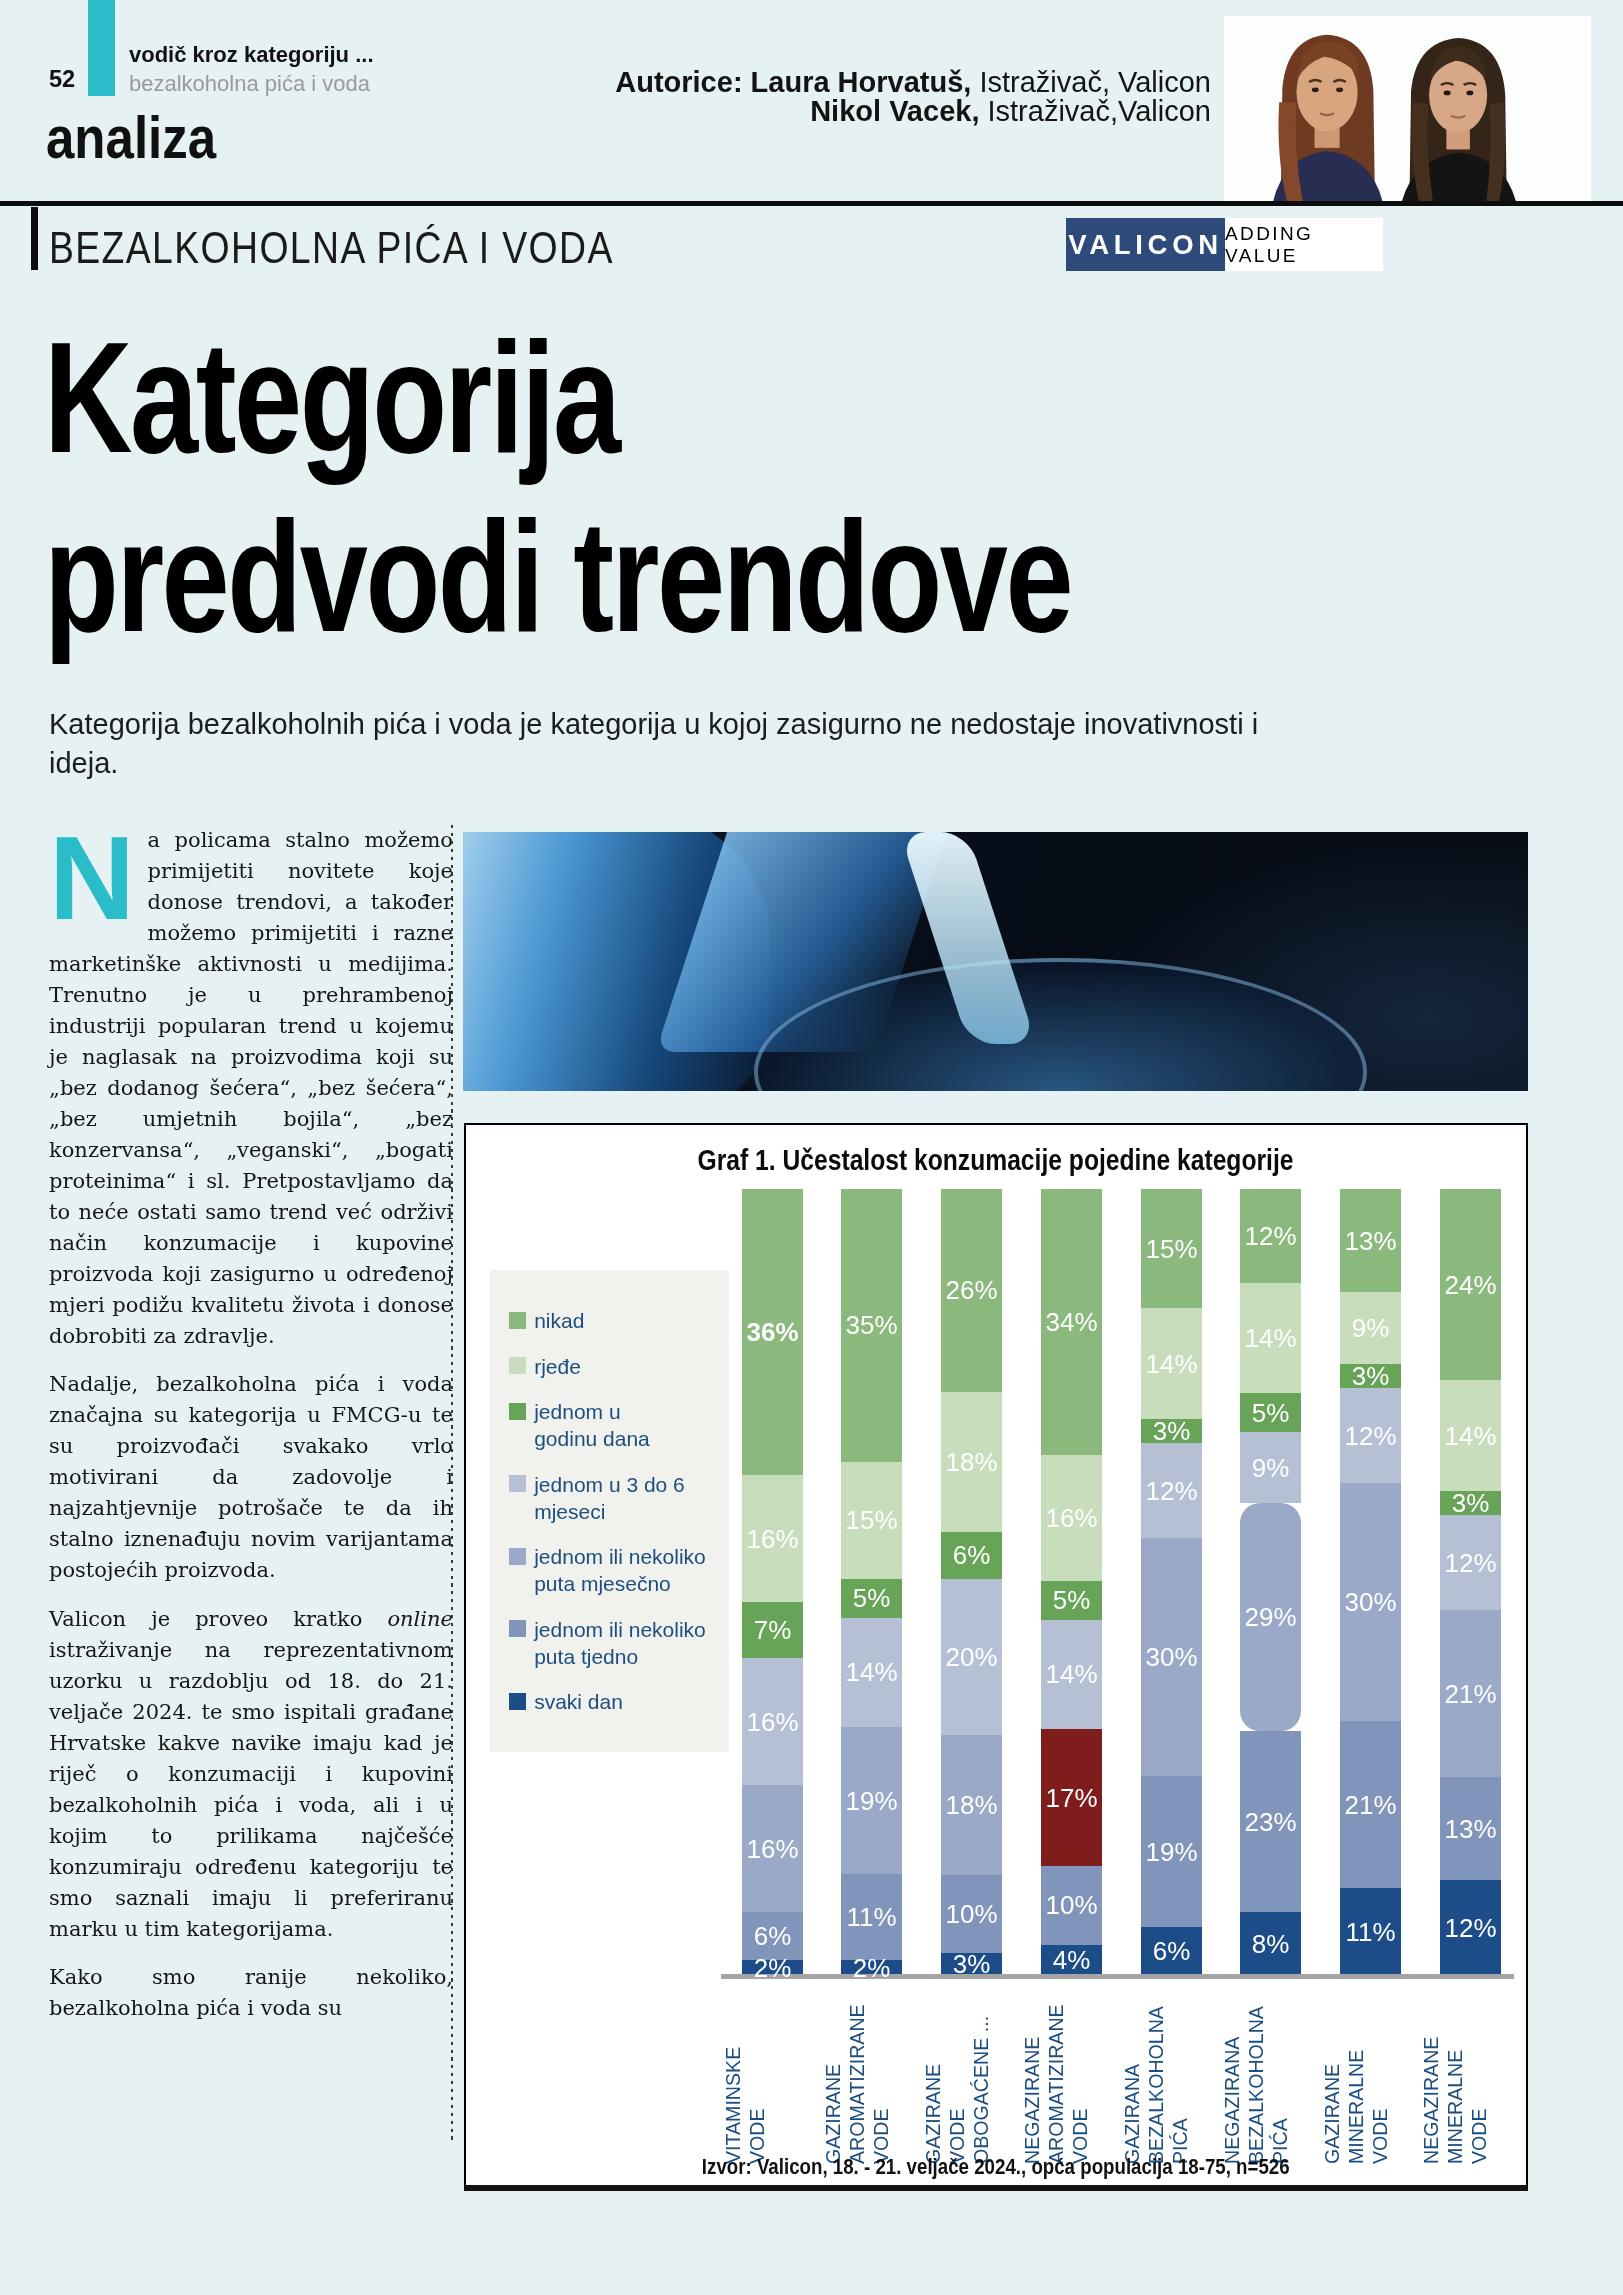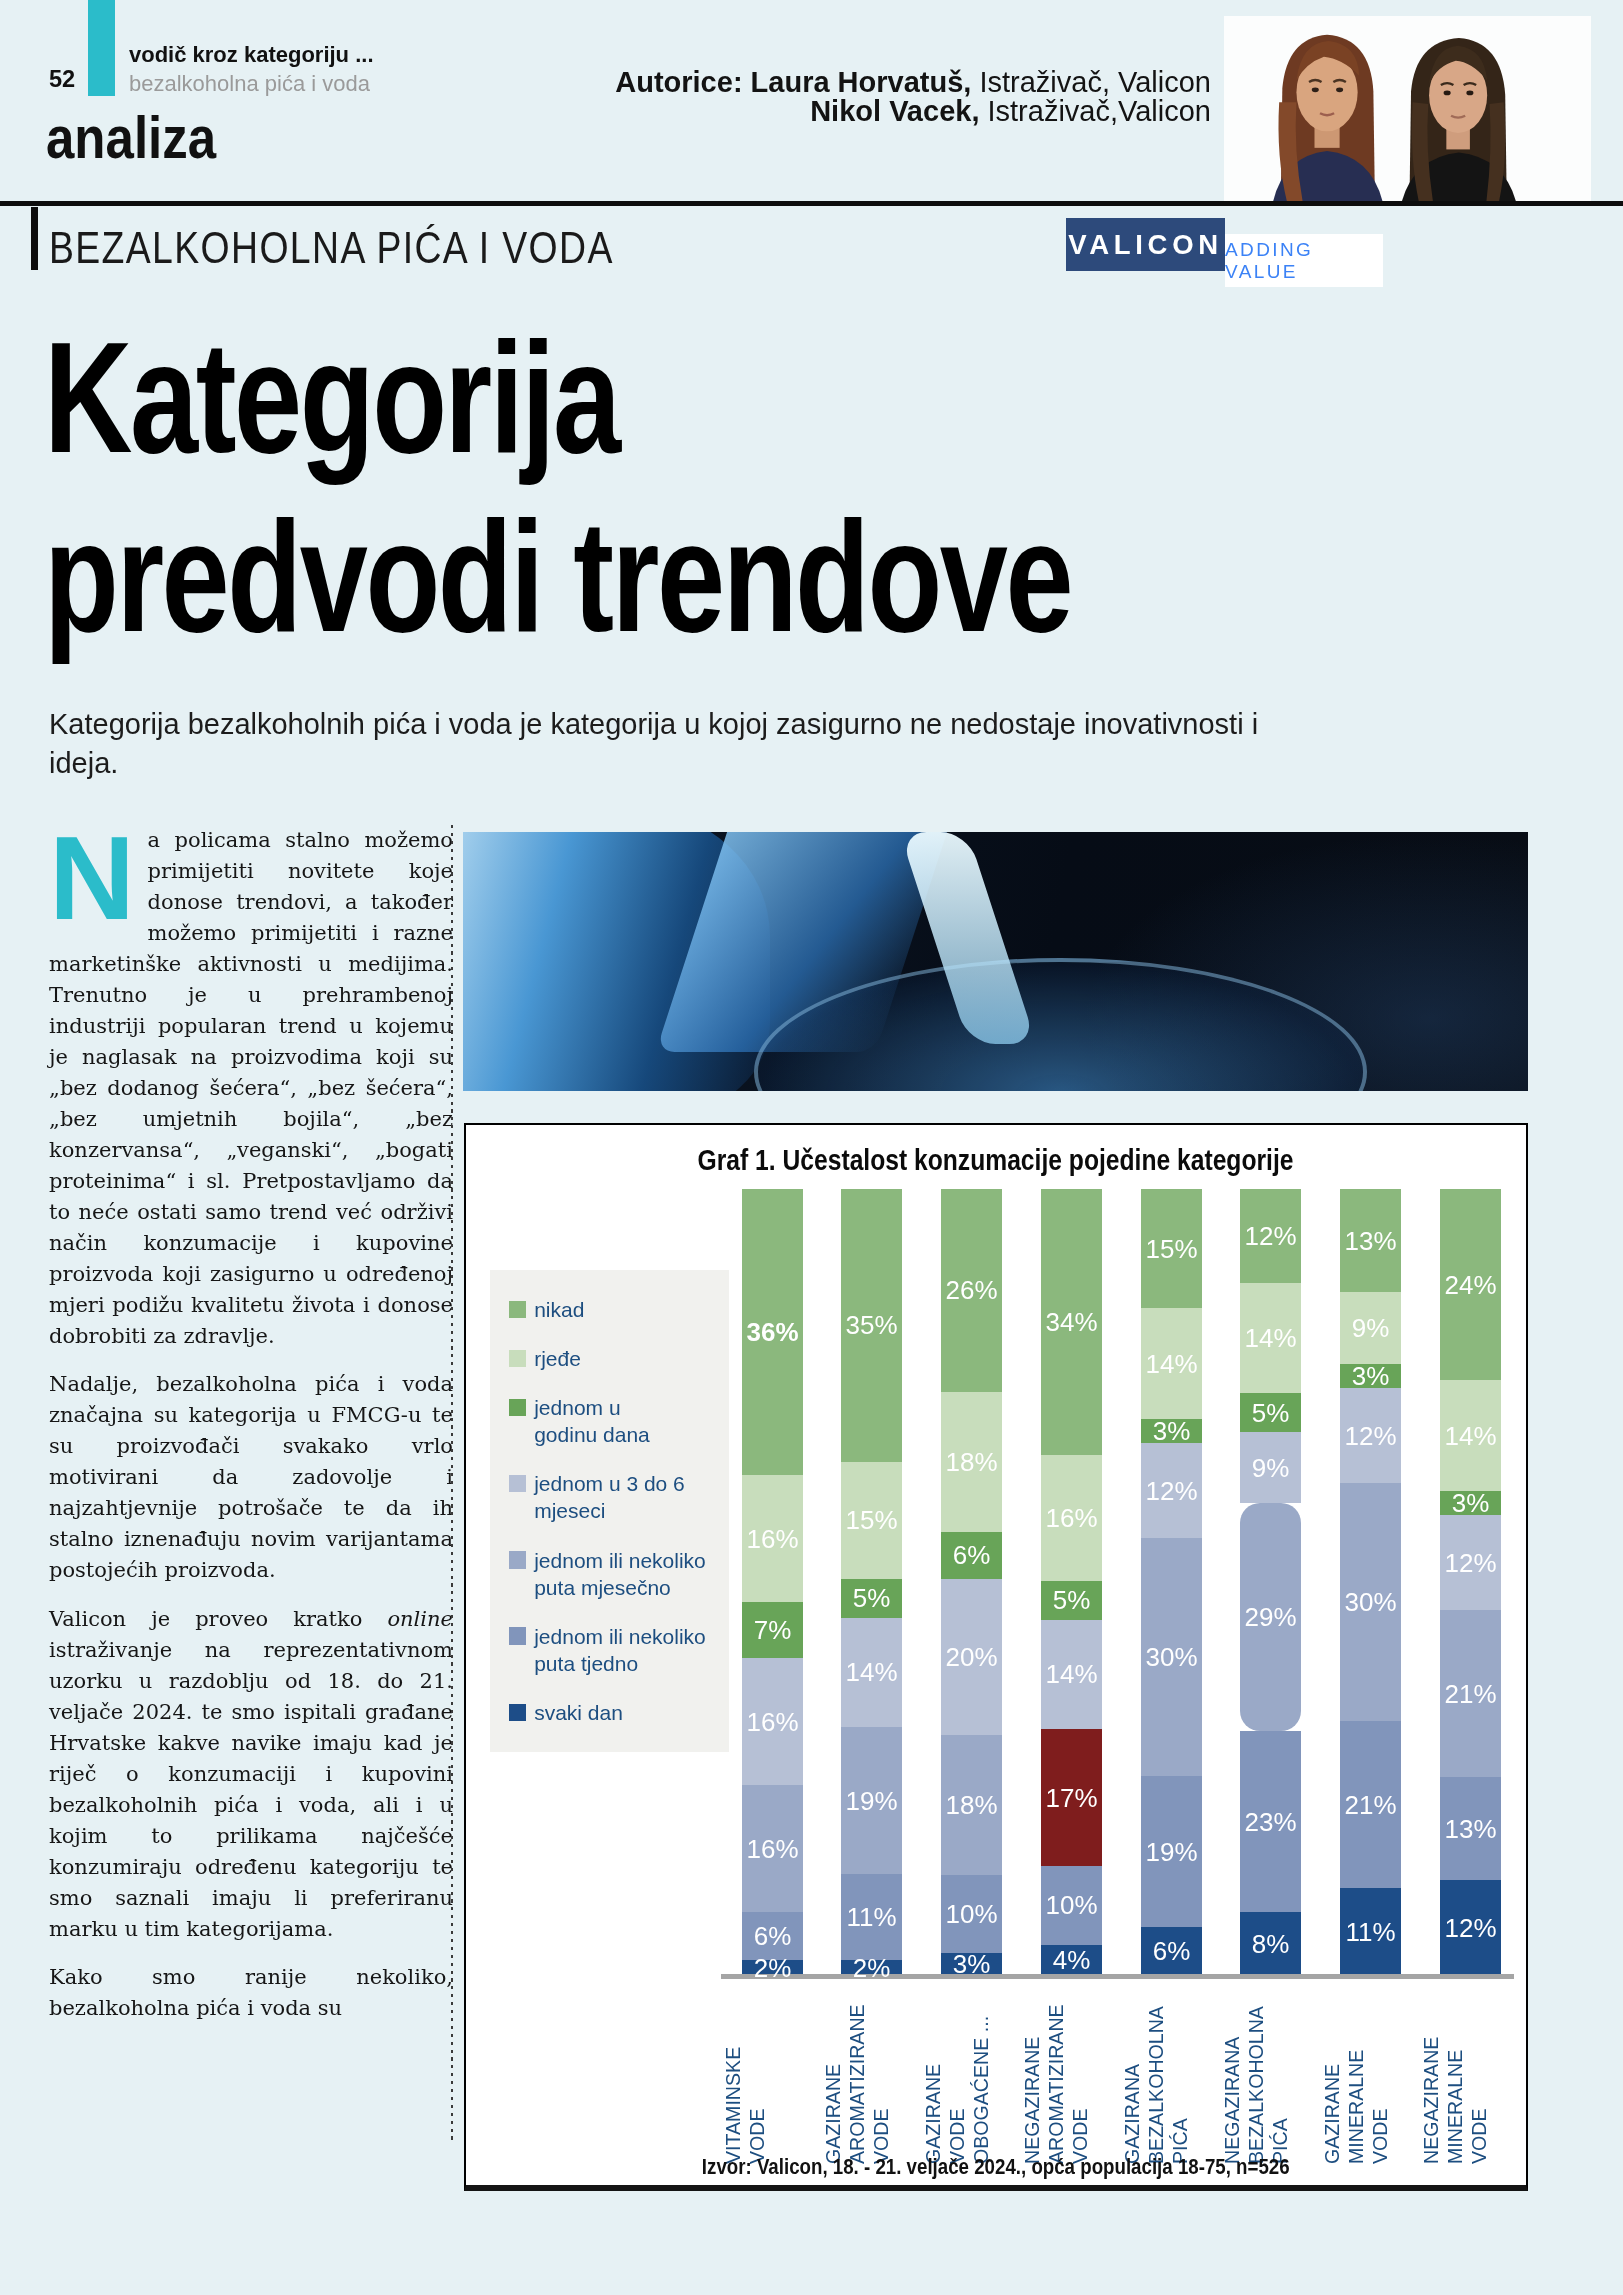--- a/index.html
+++ b/index.html
@@ -11,21 +11,21 @@
   .teal-rect{position:absolute;left:88px;top:0;width:27px;height:96px;background:#2bbcca;}
   .kicker-b{position:absolute;left:129px;top:42px;font-size:22px;font-weight:bold;}
   .kicker-s{position:absolute;left:129px;top:71px;font-size:22px;color:#9a9a9a;}
   .section-title{position:absolute;left:46px;top:108px;font-size:60px;font-weight:bold;line-height:60px;}
   .authors{position:absolute;top:68px;right:412px;text-align:right;font-size:29px;line-height:29px;color:#131313;}
   .authors b{font-weight:bold;}
   .authors-photo{position:absolute;left:1224px;top:15.7px;width:367px;height:186px;background:#fcfdfd;}
   .black-rule{position:absolute;left:0;top:201px;width:1623px;height:4.7px;background:#0d0d0d;}
   .logo{position:absolute;left:1066px;top:218px;width:316px;height:53px;}
   .logo-blue{position:absolute;left:0;top:0;width:159px;height:53px;background:#2d4a7b;color:#fff;display:flex;align-items:center;justify-content:center;font-size:27.5px;letter-spacing:4.7px;font-weight:700;}
-  .logo-white{position:absolute;left:159px;top:0;width:158px;height:53px;background:#ffffff;color:#3b82f6;display:flex;align-items:center;justify-content:center;font-size:19px;letter-spacing:2.4px;margin-top:16px;}
+  .logo-white{position:absolute;left:159px;top:0;width:158px;height:53px;background:#ffffff;color:#000000;display:flex;align-items:center;justify-content:center;font-size:19px;letter-spacing:2.4px;}
 
   .section-bar{position:absolute;left:31px;top:207px;width:7px;height:63px;background:#0d0d0d;}
   .section-label{position:absolute;left:49px;top:223px;font-size:44px;letter-spacing:1.6px;color:#1a1a1a;}
   .cx{display:inline-block;transform:scaleX(.85);transform-origin:left top;white-space:nowrap;}
   .cxc{display:inline-block;transform:scaleX(.85);transform-origin:center top;white-space:nowrap;}
 
   
   .headline{position:absolute;left:44px;top:308px;font-weight:bold;font-size:157px;line-height:179px;letter-spacing:-3.1px;color:#000;}
   .headline .hl{display:block;}
   .hl span{display:inline-block;transform:scaleX(.78);transform-origin:left top;white-space:nowrap;}
@@ -48,21 +48,21 @@
   .wp-stream{position:absolute;left:471px;top:0;width:68px;height:212px;transform:skewX(18deg);border-radius:27px;
     background:linear-gradient(to bottom,rgba(235,250,255,.95),rgba(150,215,250,.7));}
   .wp-glass{position:absolute;left:291px;top:126px;width:613px;height:228px;border:4.7px solid rgba(150,205,240,.45);border-radius:50%;
     background:radial-gradient(ellipse at 50% 60%,rgba(70,150,220,.55),rgba(15,45,85,.25) 70%,rgba(0,0,0,0));}
   .wp-glow{position:absolute;right:0;top:0;width:42%;height:100%;
     background:radial-gradient(ellipse at 78% 72%,rgba(45,85,135,.35),rgba(0,0,0,0) 70%);}
 
   
   .chart-box{position:absolute;left:464px;top:1123px;width:1064px;height:1068px;background:#fff;border:2.4px solid #000;border-bottom:6.3px solid #141414;}
   .chart-title{position:absolute;top:19px;left:0;right:0;text-align:center;font-size:29px;font-weight:bold;color:#0b0b0b;}
-  .legend{position:absolute;left:24px;top:145px;width:239px;height:482px;background:#f1f1ee;padding:26px 19px;display:flex;flex-direction:column;justify-content:space-between;}
+  .legend{position:absolute;left:24px;top:145px;width:239px;height:482px;background:#f1f1ee;padding:37px 19px;display:flex;flex-direction:column;justify-content:space-between;}
   .legend-item{display:flex;gap:7.9px;font-size:21px;line-height:27px;color:#1d4e80;}
   .swatch{width:17.3px;height:17.3px;margin-top:4.7px;flex:none;}
   .legend-label{white-space:pre-line;}
   .plot{position:absolute;left:0;top:0;width:100%;height:100%;}
   .bar{position:absolute;top:64px;height:787px;width:61px;display:flex;flex-direction:column;}
   .seg{position:relative;width:100%;padding-left:48px;}
   .segval{position:absolute;left:-9.4px;right:-9.4px;top:50%;transform:translateY(-50%);text-align:center;font-size:26px;color:#fff;z-index:2;}
   .axis-line{position:absolute;left:255px;top:849px;width:793px;height:4.7px;background:#a5a5a5;}
   .catlabel{position:absolute;top:858px;height:181px;width:102px;writing-mode:vertical-rl;transform:rotate(180deg);
     font-size:19.6px;line-height:24px;color:#1d4e80;white-space:pre-line;}

